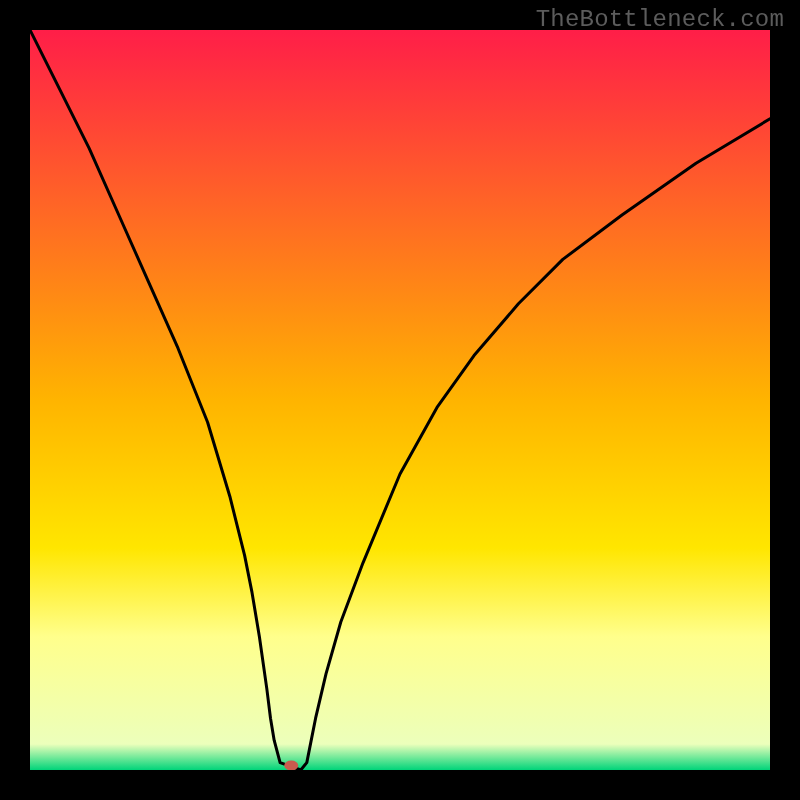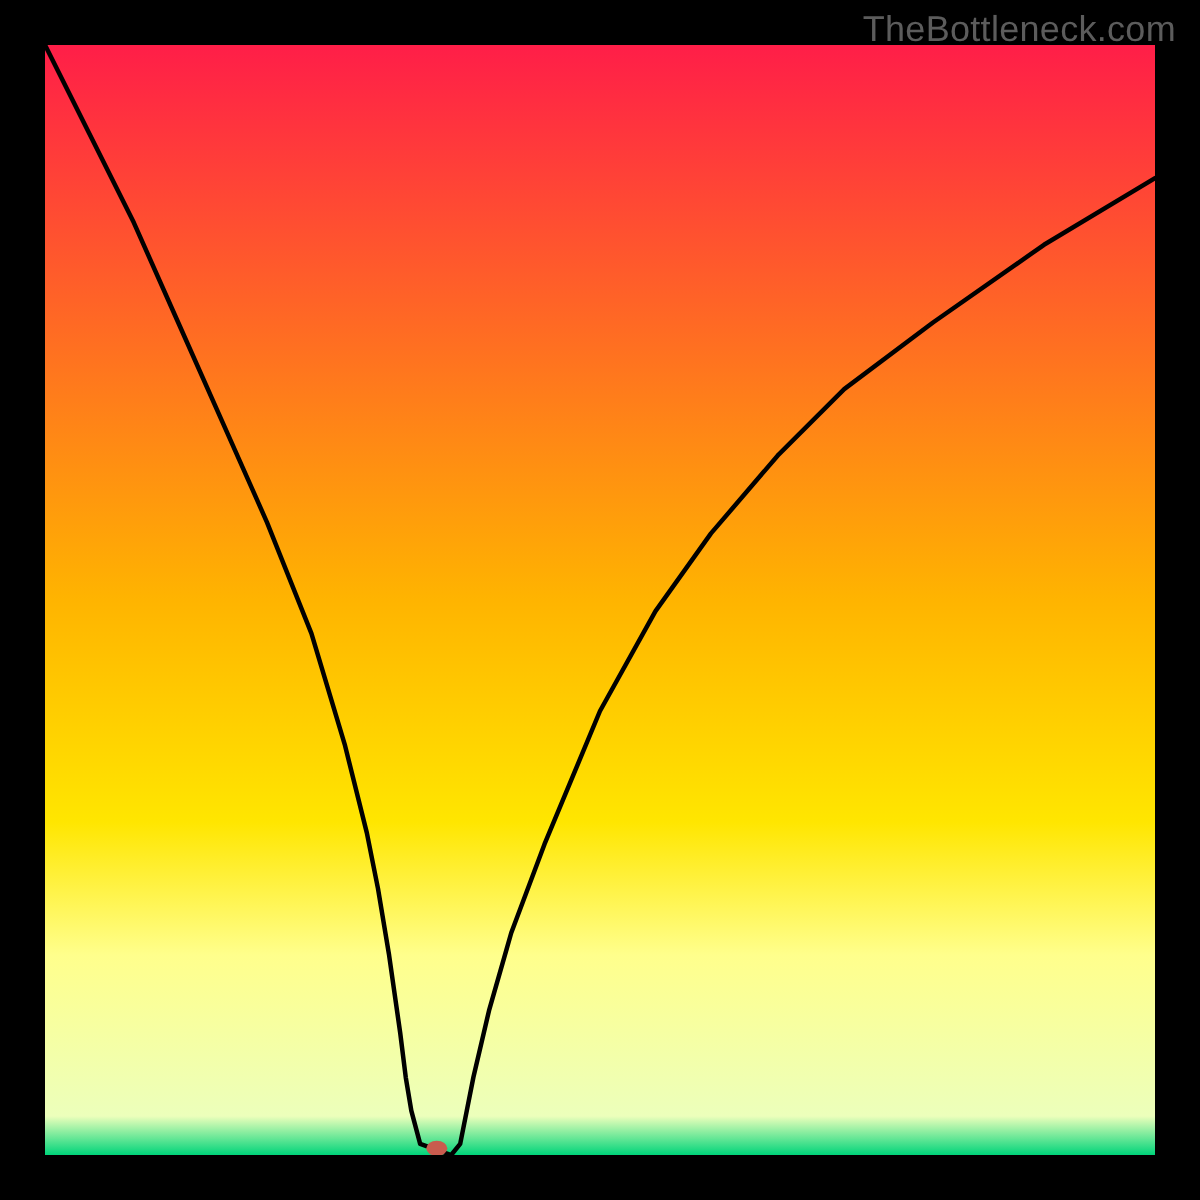--- a/index.html
+++ b/index.html
@@ -27,20 +27,21 @@
   }
   .watermark {
     position: absolute;
     top: 6px;
     right: 16px;
     color: #5c5c5c;
     font-size: 24px;
     font-weight: 500;
     letter-spacing: 0.2px;
     user-select: none;
+    font-family: Liberation Mono, monospace;
   }
   svg { display: block; }
 </style>
 </head>
 <body>
 
 <div class="frame">
   <div class="plot-area">
     <svg id="chart-svg" width="740" height="740" viewBox="0 0 740 740">
         <defs>

